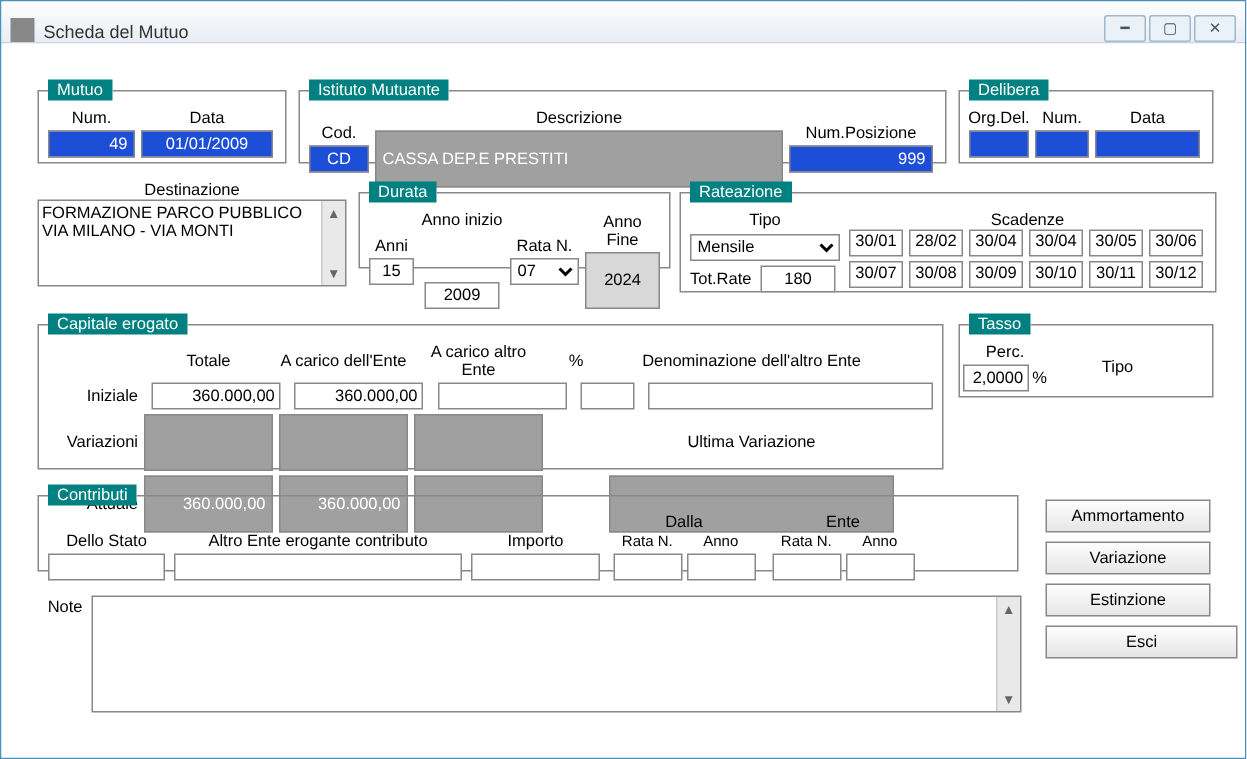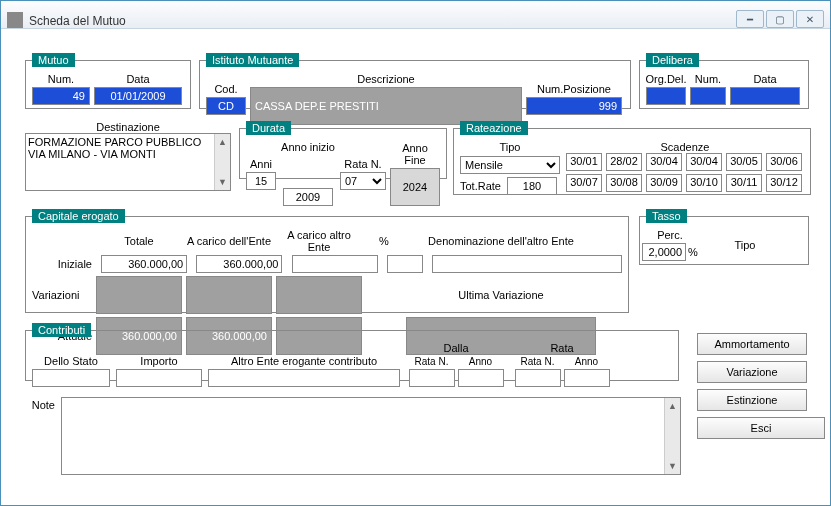--- a/index.html
+++ b/index.html
@@ -169,21 +169,21 @@
       </div>
       <div class="row" style="gap:4px; margin-top:2px;justify-content:space-between;">
         <div class="lbl" style="width:60px;text-align:right;">Iniziale</div>
         <input class="inp" style="width: 86px; text-align: right;" value="360.000,00">
         <input class="inp" style="width: 86px; text-align: right;" value="360.000,00">
         <input class="inp" style="width: 86px;" value="">
         <input class="inp" style="width: 36px;" value="">
         <input class="inp" style="width: 190px;" value="">
       </div>
       <div class="row" style="gap:4px; margin-top:3px;">
-        <div class="lbl" style="width:60px;text-align:left;">Variazioni</div>
+        <div class="lbl" style="width:60px;text-align:right;">Variazioni</div>
         <div class="val-gray right" style="width:86px;"></div>
         <div class="val-gray right" style="width:86px;"></div>
         <div class="val-gray right" style="width:86px;"></div>
         <div style="width:36px;"></div>
         <div class="lbl" style="width:190px;">Ultima Variazione</div>
       </div>
       <div class="row" style="gap:4px; margin-top:3px;">
         <div class="lbl" style="width:60px;text-align:right;">Attuale</div>
         <div class="val-gray right" style="width:86px;">360.000,00</div>
         <div class="val-gray right" style="width:86px;">360.000,00</div>
@@ -209,43 +209,43 @@
       </div>
     </fieldset>
 
     <fieldset style="left:24px; top:294px; width:654px; height:58px;">
       <legend>Contributi</legend>
       <div class="row" style="gap:6px; align-items:flex-end;">
         <div class="col" style="width:78px;">
           <div class="lbl">Dello Stato</div>
           <input class="inp" style="width: 78px;">
         </div>
+        <div class="col" style="width:192px;">
+          <div class="lbl">Altro Ente erogante contributo</div>
+          <input class="inp" style="width: 192px;">
+        </div>
         <div class="col" style="width:86px;">
           <div class="lbl">Importo</div>
           <input class="inp" style="width: 86px;">
         </div>
-        <div class="col" style="width:192px;">
-          <div class="lbl">Altro Ente erogante contributo</div>
-          <input class="inp" style="width: 192px;">
-        </div>
         <div class="col" style="width:100px;">
           <div class="lbl" style="line-height:1;">Dalla</div>
           <div class="row" style="gap:3px;">
             <div class="col" style="width:46px;">
               <div class="lbl" style="font-size:10px;">Rata N.</div>
               <input class="inp" style="width: 46px;">
             </div>
             <div class="col" style="width:46px;">
               <div class="lbl" style="font-size:10px;">Anno</div>
               <input class="inp" style="width: 46px;">
             </div>
           </div>
         </div>
         <div class="col" style="width:100px;">
-          <div class="lbl" style="line-height:1;">Rata</div>
+          <div class="lbl" style="line-height:1;">Ente</div>
           <div class="row" style="gap:3px;">
             <div class="col" style="width:46px;">
               <div class="lbl" style="font-size:10px;">Rata N.</div>
               <input class="inp" style="width: 46px;">
             </div>
             <div class="col" style="width:46px;">
               <div class="lbl" style="font-size:10px;">Anno</div>
               <input class="inp" style="width: 46px;">
             </div>
           </div>

